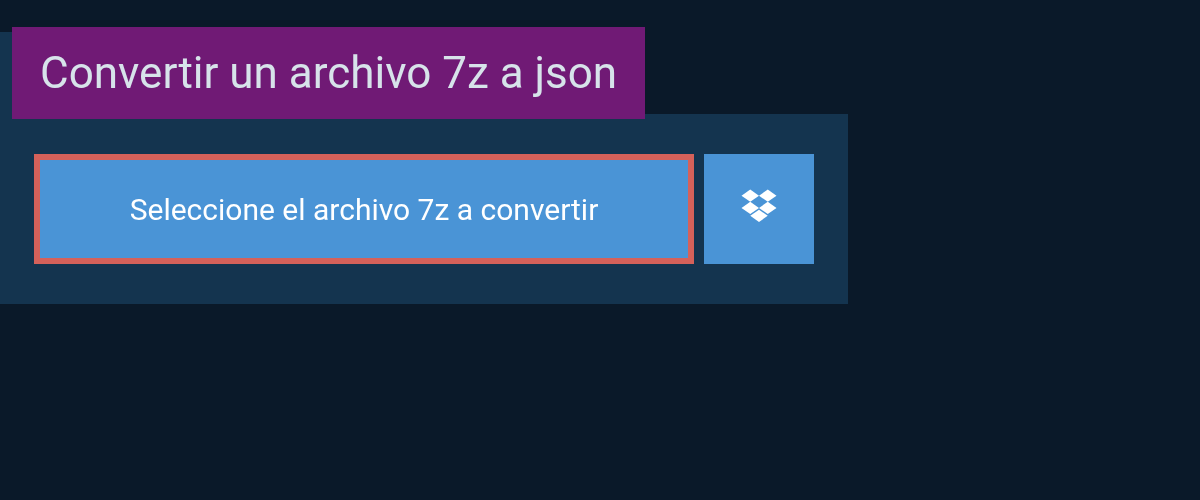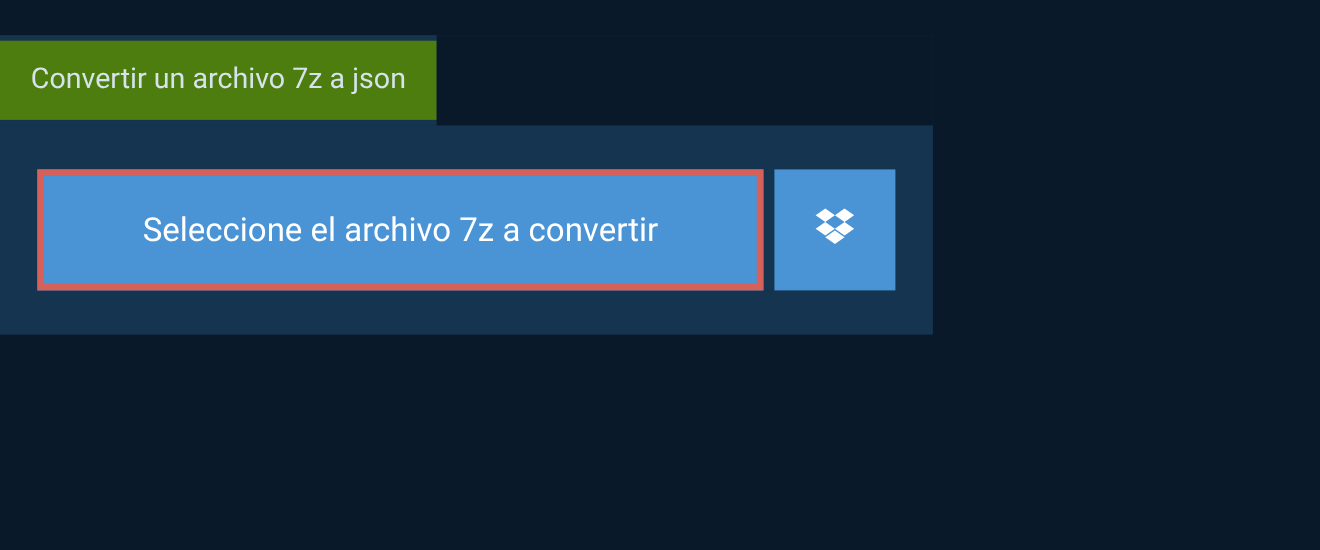--- a/index.html
+++ b/index.html
@@ -12,26 +12,27 @@
     }
     .panel {
       background: #14344f;
       width: 848px;
       margin-top: 32px;
       margin-left: 0;
       padding: 0;
     }
     .tab-header {
       display: inline-block;
-      background: #4d7c0f;
+      background: #701a75;
       color: #d7e3ea;
-      font-size: 26px;
+      font-size: 44px;
       font-weight: 400;
       padding: 20px 28px 20px 28px;
       line-height: 1.2;
+      margin-left: 12px;
     }
     .header-row {
       display: flex;
       align-items: stretch;
       height: 82px;
     }
     .header-row .tab-header-wrap {
       background: #14344f;
       flex: 0 0 auto;
       display: flex;

